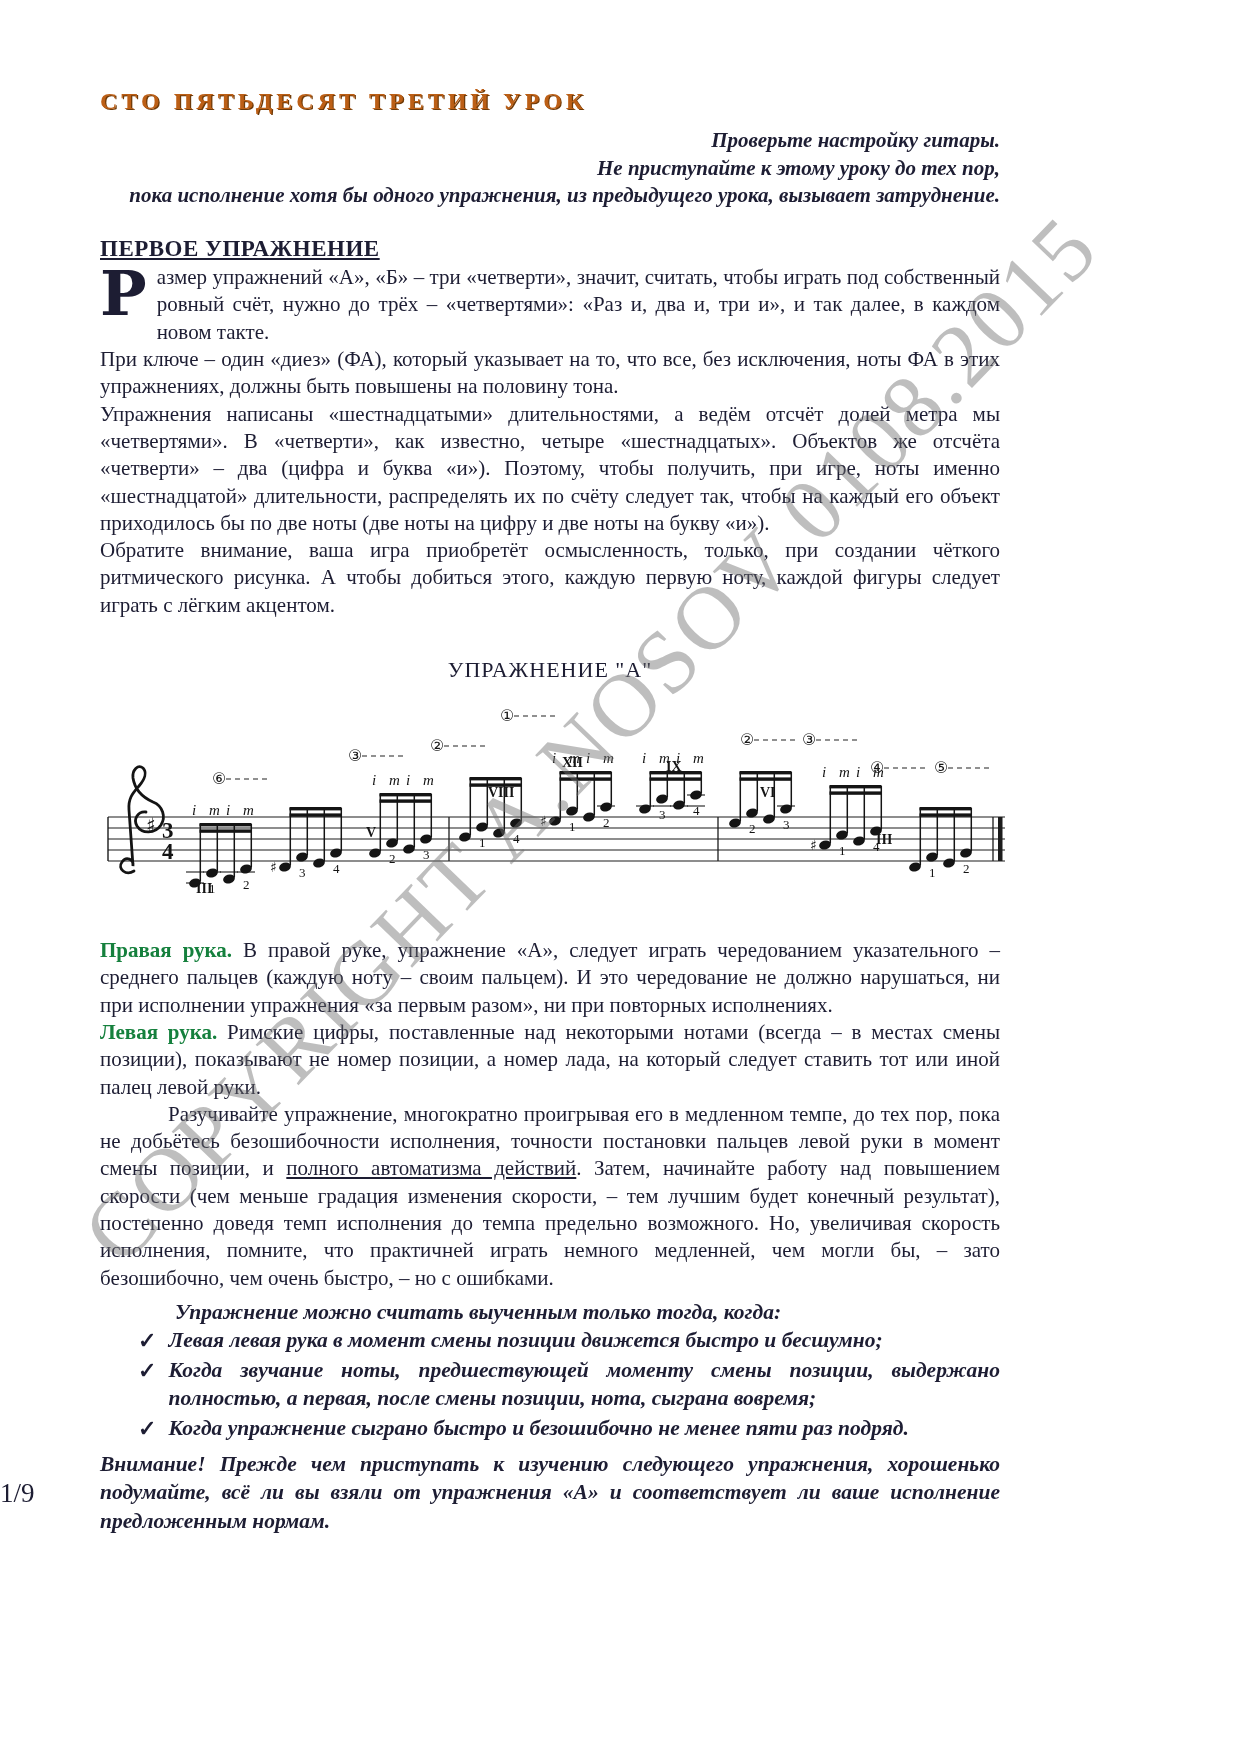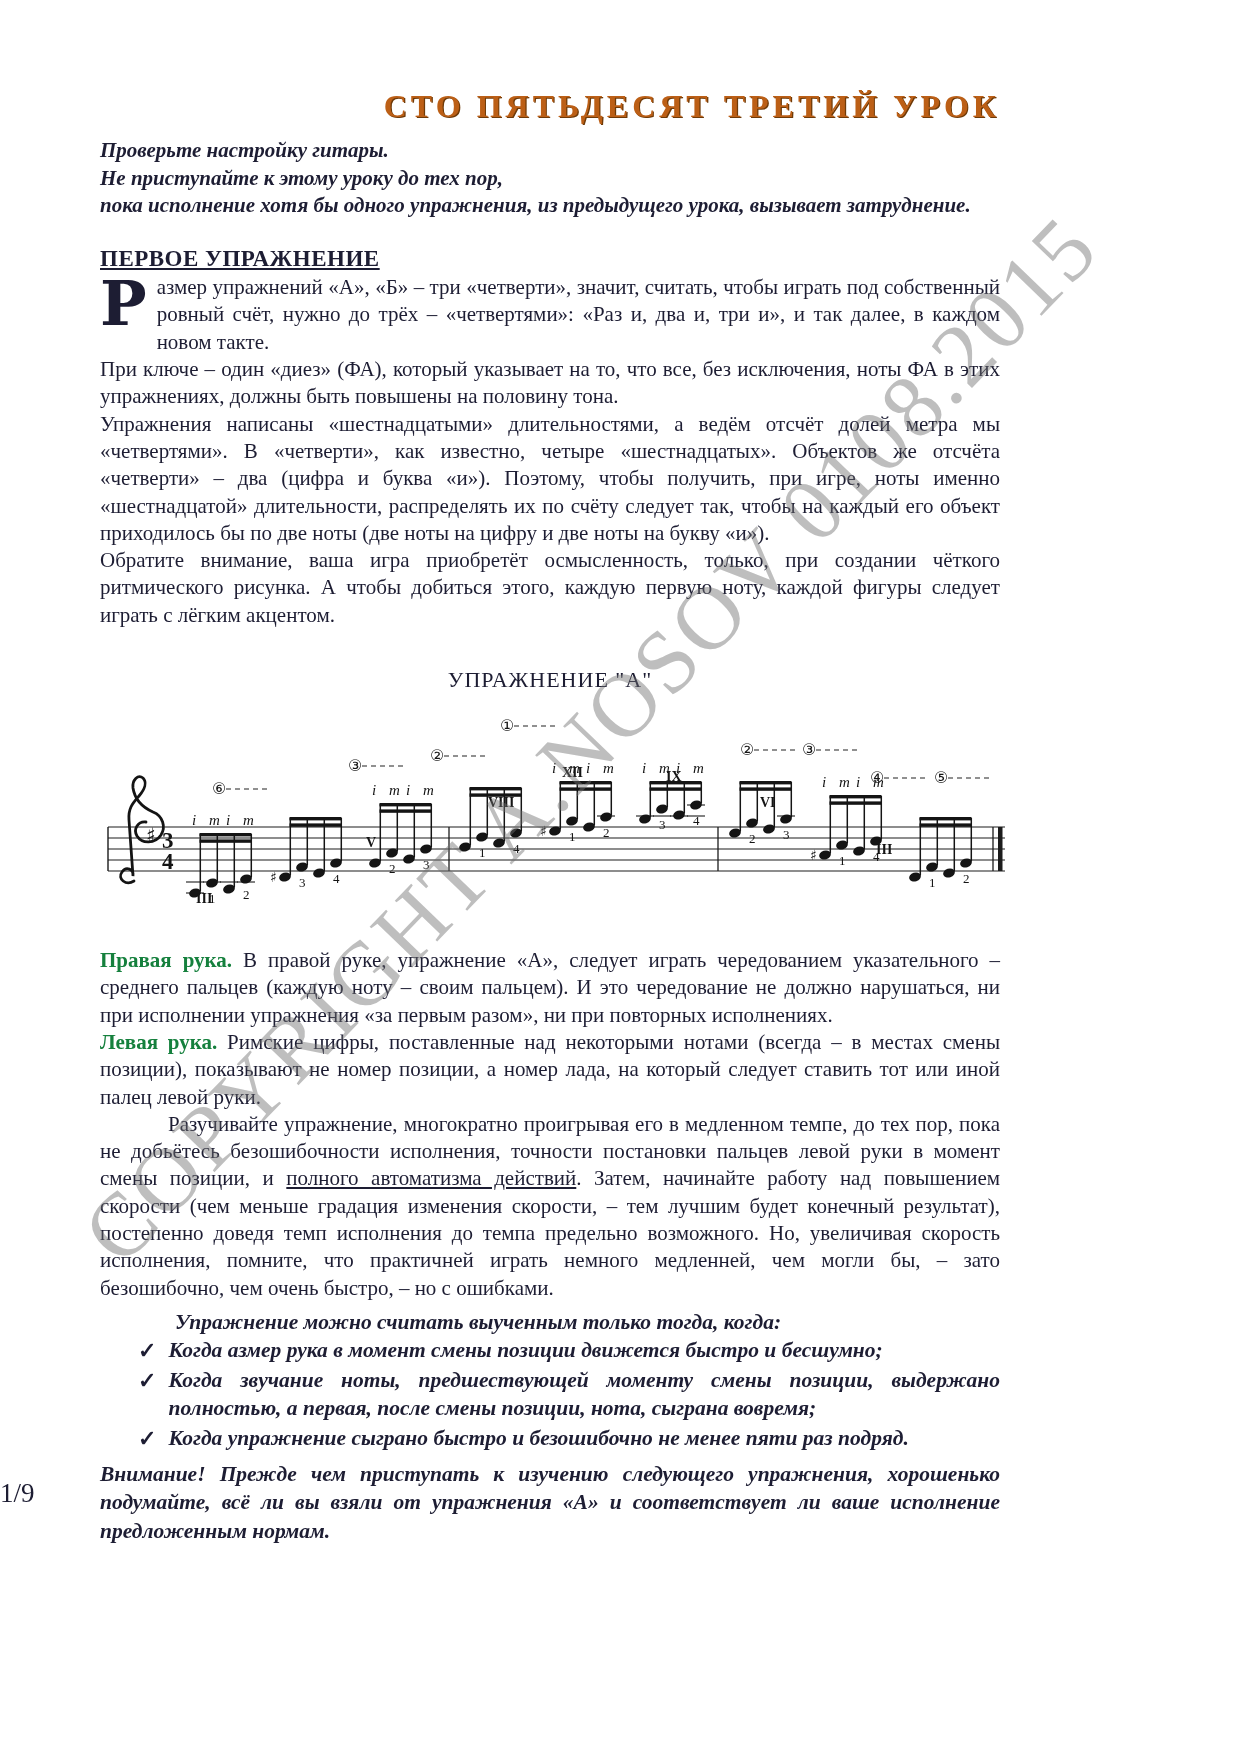--- a/index.html
+++ b/index.html
@@ -4,23 +4,23 @@
 <style>
   html,body{margin:0;padding:0;}
   body{background:#8f8f8f;display:flex;justify-content:center;font-family:"Liberation Serif",serif;}
   .page{width:1240px;height:1754px;background:#ffffff;position:relative;overflow:hidden;color:#1d1d33;}
   .content{padding:88px 240px 0 100px;position:relative;z-index:2;}
   .watermark{
     position:absolute;left:-130px;top:688px;width:1440px;text-align:center;white-space:nowrap;
     transform:rotate(-46deg);font-size:90px;letter-spacing:3px;
     color:rgba(110,110,110,0.45);z-index:5;pointer-events:none;font-family:"Liberation Serif",serif;
   }
-  .title{text-align:right;font-size:32px;font-weight:bold;letter-spacing:4px;color:#bc5f16;
+  .title{text-align:left;font-size:24px;font-weight:bold;letter-spacing:4px;color:#bc5f16;
     text-shadow:1.2px 1.2px 0 #6e3a08;margin:0 0 12px 0;}
-  .sub{text-align:left;font-size:21px;font-weight:bold;font-style:italic;line-height:1.32;margin:0;}
+  .sub{text-align:right;font-size:21px;font-weight:bold;font-style:italic;line-height:1.32;margin:0;}
   .section-heading{font-size:23px;font-weight:bold;text-decoration:underline;margin:26px 0 2px 0;letter-spacing:.5px;}
   .subsection-heading{font-size:22px;font-weight:bold;margin:2px 0 4px 0;}
   .body-p{font-size:21px;line-height:1.3;text-align:justify;margin:0;}
   .dropcap{float:left;font-size:62px;line-height:50px;padding:5px 10px 0 0;font-weight:bold;
     font-family:"DejaVu Serif",serif;}
   .lead{color:#15803d;font-weight:bold;}
   .underline{text-decoration:underline;}
   .indent{text-indent:68px;}
   .exercise-label{text-align:center;font-size:22px;margin:38px 0 4px 0;letter-spacing:1px;}
   .notation{width:912px;height:232px;margin:0 0 18px 0;}
@@ -257,21 +257,21 @@
       <span>Римские цифры, поставленные над некоторыми нотами (всегда – в местах смены позиции), показывают не номер позиции, а номер лада, на который следует ставить тот или иной палец левой руки.</span>
     </p>
     <p class="body-p indent">
       <span>Разучивайте упражнение, многократно проигрывая его в медленном темпе, до тех пор, пока не добьётесь безошибочности исполнения, точности постановки пальцев левой руки в момент смены позиции, и </span><span class="underline">полного автоматизма действий</span><span>. Затем, начинайте работу над повышением скорости (чем меньше градация изменения скорости, – тем лучшим будет конечный результат), постепенно  доведя темп исполнения до темпа предельно возможного. Но, увеличивая скорость исполнения, помните, что  практичней играть немного медленней, чем могли бы, – зато безошибочно, чем очень быстро, – но  с ошибками.</span>
     </p>
 
     <p class="check-intro">Упражнение можно считать выученным только тогда, когда:</p>
 
     <div class="check-item">
       <span class="check">✓</span>
-      <span>Когда азмер рука в момент смены позиции движется быстро и бесшумно;</span>
+      <span>Левая левая рука в момент смены позиции движется быстро и бесшумно;</span>
     </div>
     <div class="check-item">
       <span class="check">✓</span>
       <span>Когда звучание ноты, предшествующей моменту смены позиции, выдержано полностью, а первая, после  смены позиции, нота, сыграна вовремя;</span>
     </div>
     <div class="check-item">
       <span class="check">✓</span>
       <span>Когда упражнение сыграно быстро и безошибочно не менее пяти раз подряд.</span>
     </div>
 

